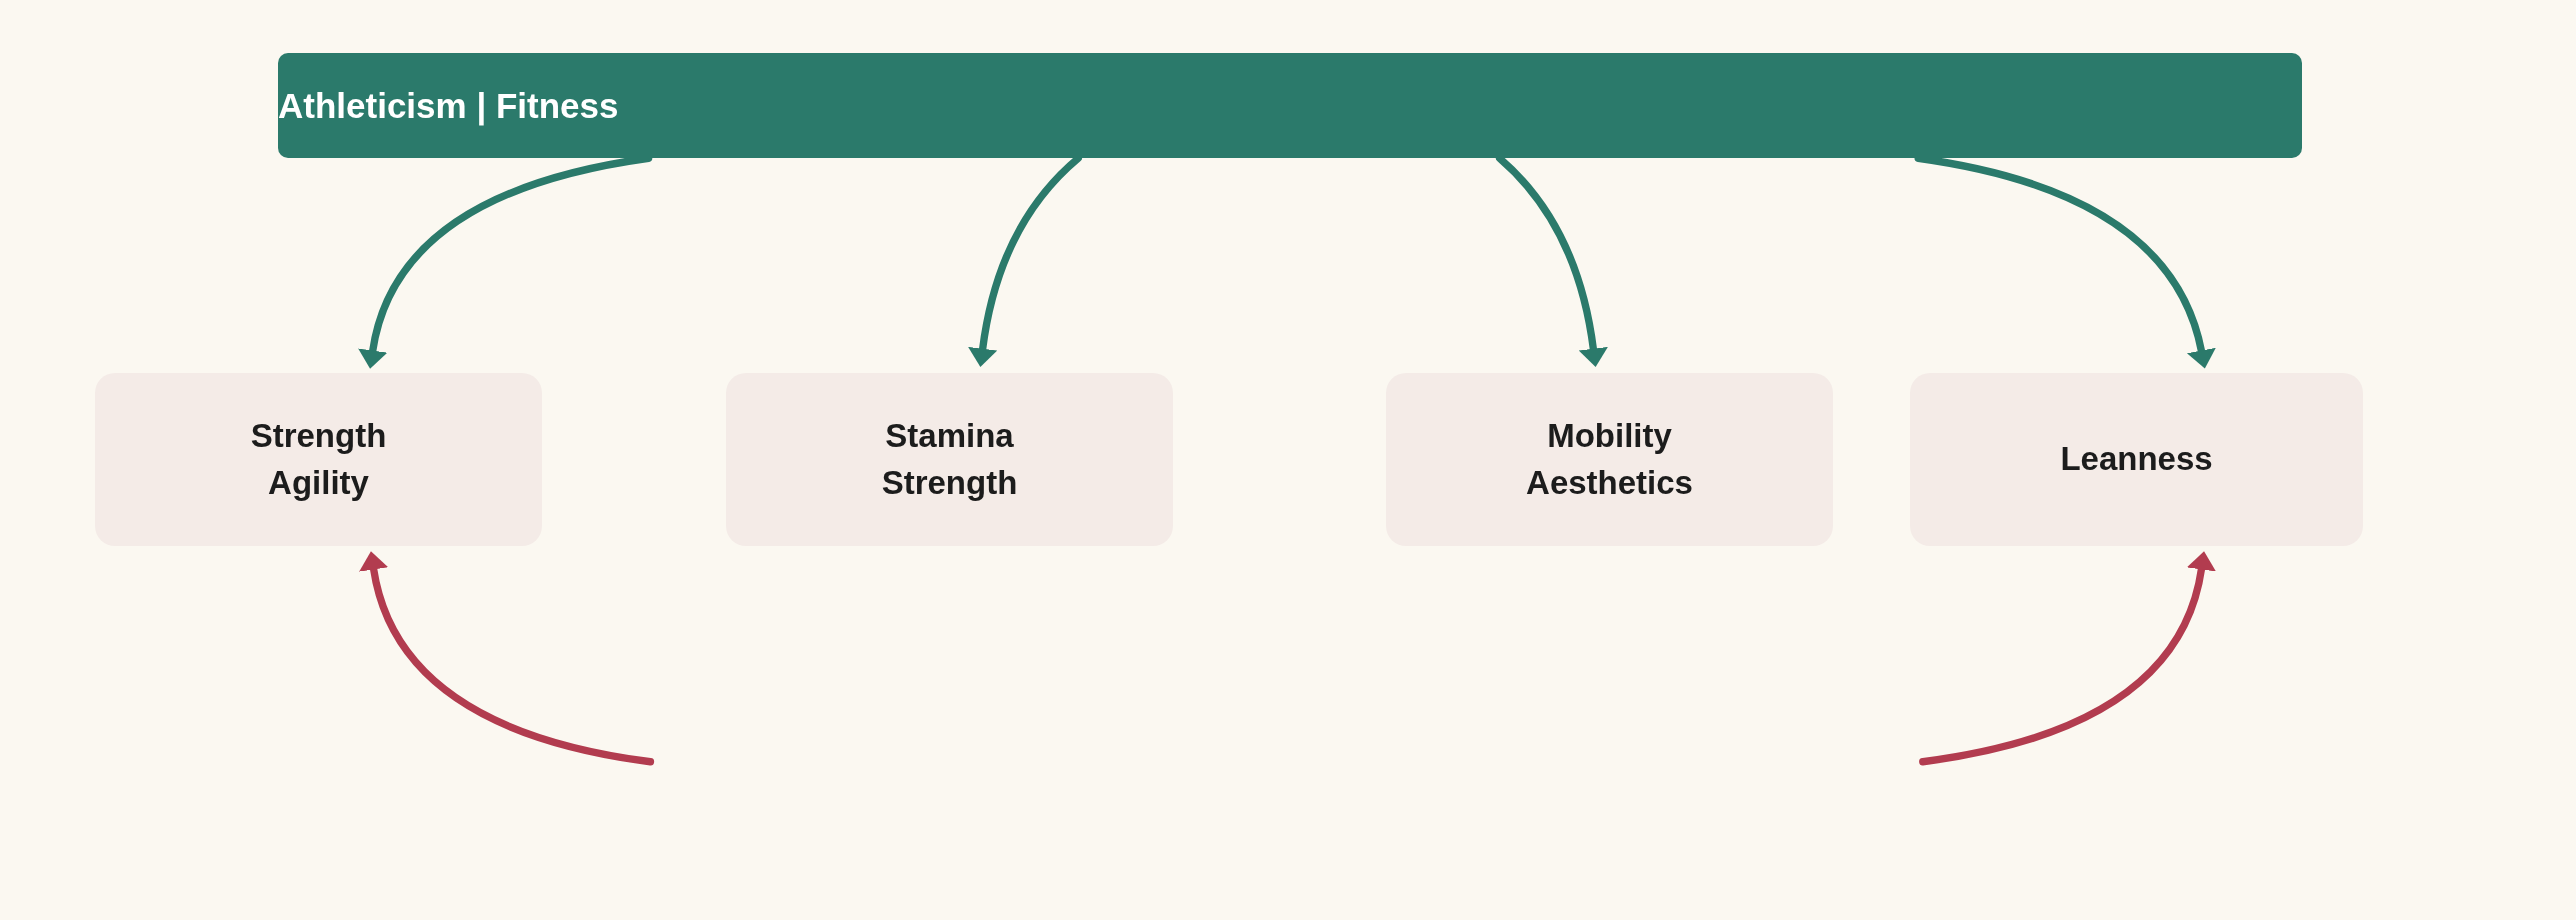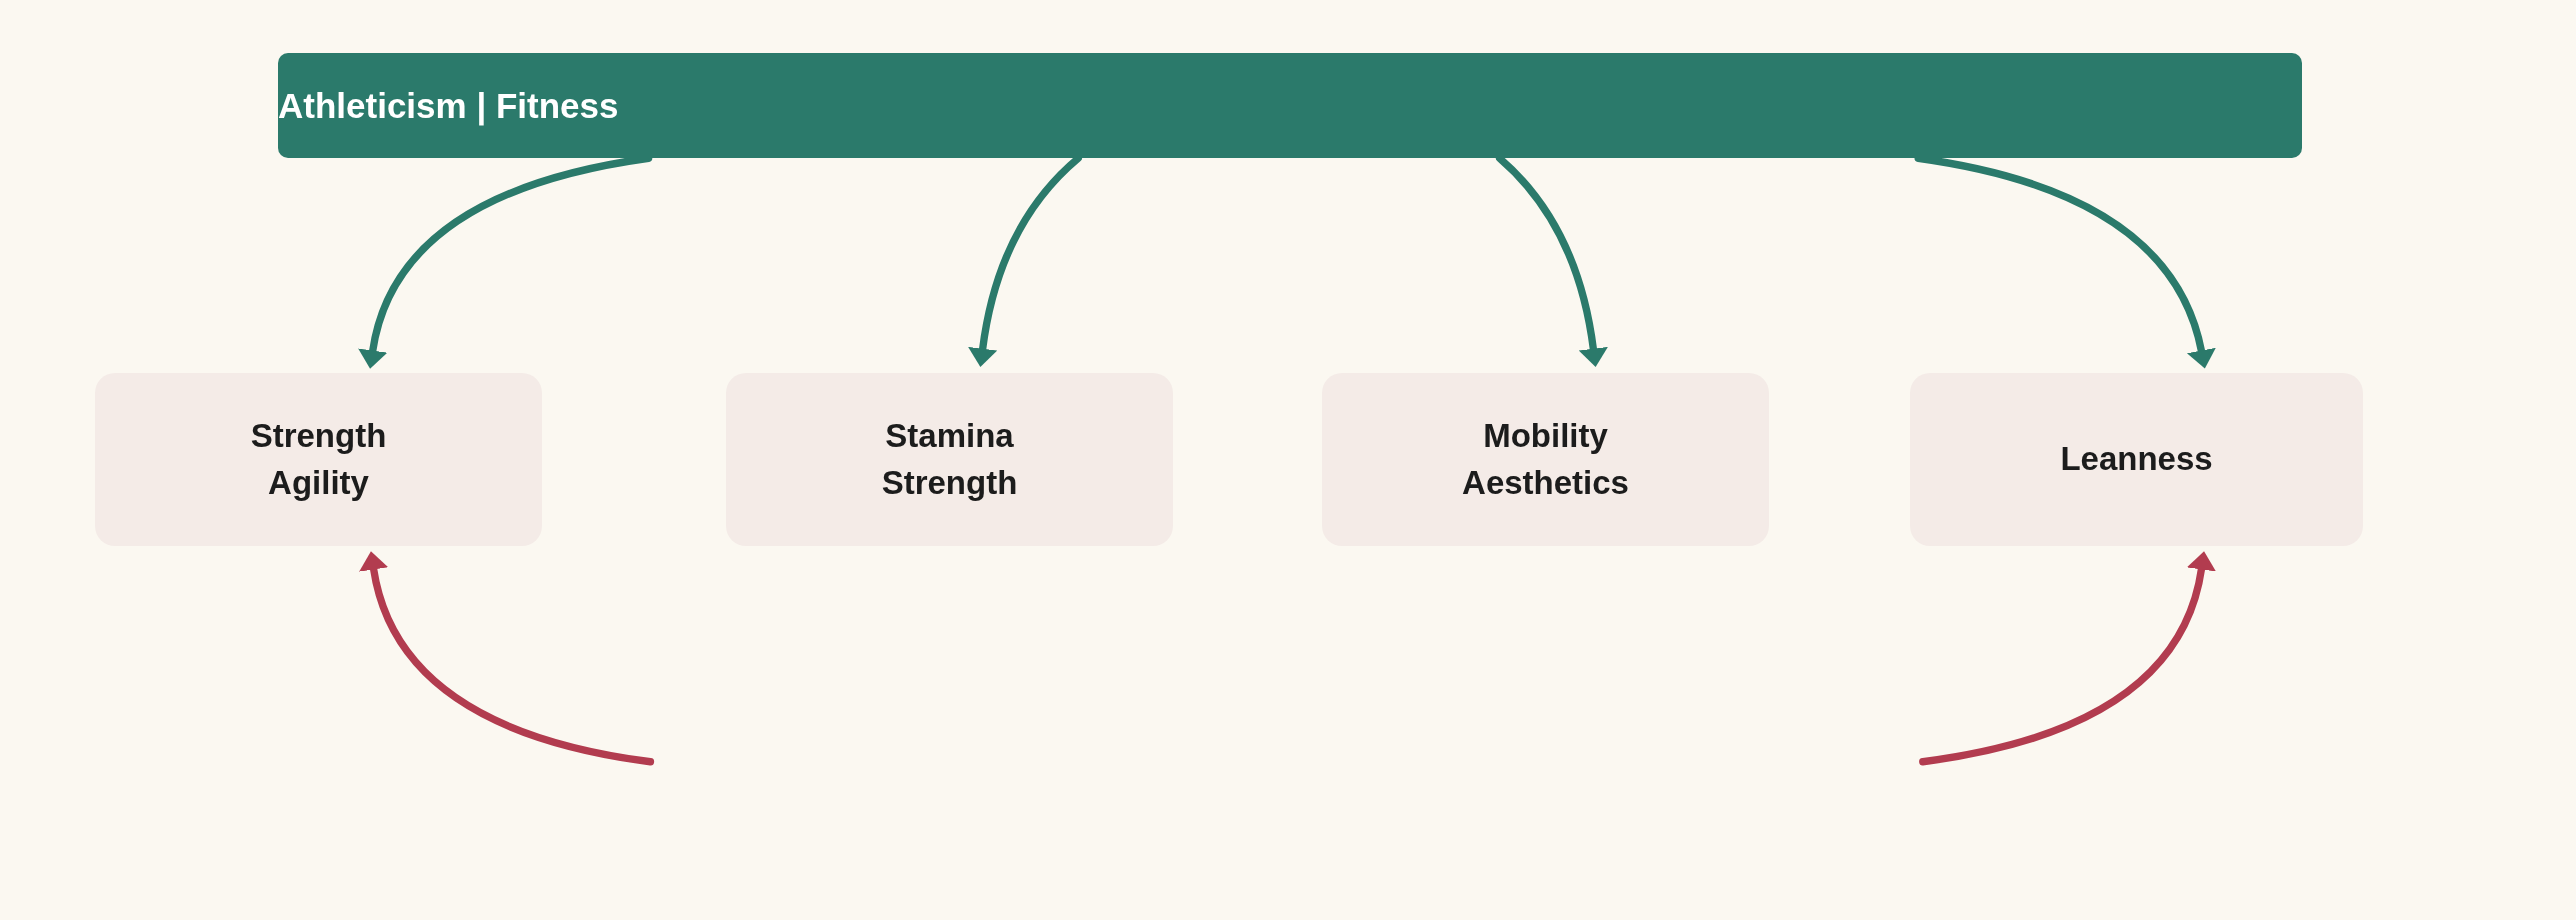--- a/index.html
+++ b/index.html
@@ -69,21 +69,21 @@
     align-items: center;
     justify-content: center;
     color: var(--text_dark);
     font-weight: bold;
     font-size: 33px;
     line-height: 1.4;
     text-align: center;
   }
   .node-1 { left: 95px;  width: 447px; }
   .node-2 { left: 726px;  width: 447px; }
-  .node-3 { left: 1322px; width: 447px; }
+  .node-3 { left: 1386px; width: 447px; }
   .node-4 { left: 1910px; width: 453px; }
 </style>
 </head>
 <body>
 
 <div class="canvas">
 
   <svg class="edges-layer" width="2576" height="920" viewBox="0 0 2800 1000" xmlns="http://www.w3.org/2000/svg">
     <defs>
       <marker id="head-teal" markerUnits="userSpaceOnUse" markerWidth="22" markerHeight="34" refX="1" refY="16" orient="auto">

